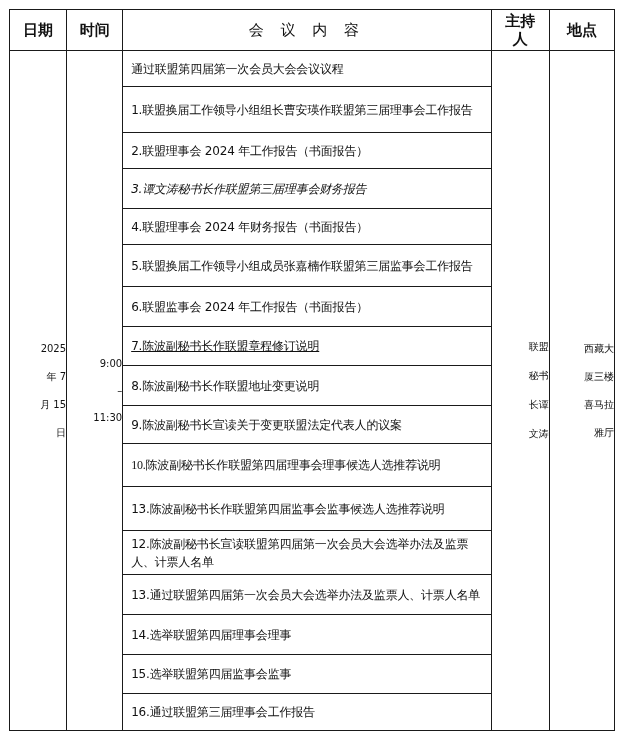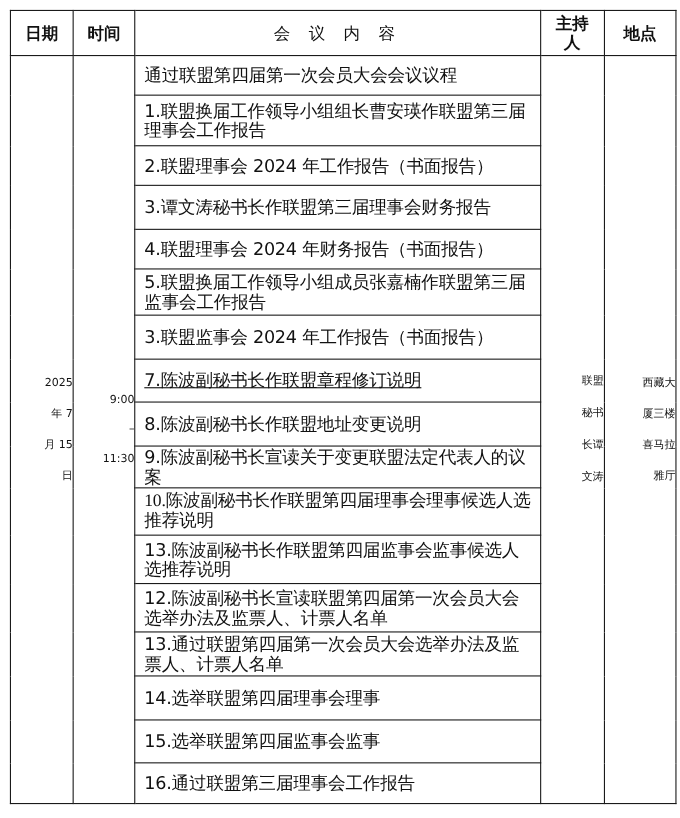--- a/index.html
+++ b/index.html
@@ -39,21 +39,21 @@
       letter-spacing: 6px;
       font-weight: normal;
     }
     .col-date { width: 57px; }
     .col-time { width: 56px; }
     .col-content { width: 368px; }
     .col-host { width: 58px; }
     .col-place { width: 65px; }
 
     td.item {
-      font-size: 16px;
+      font-size: 12px;
       line-height: 18px;
       padding: 0 6px 0 8px;
       text-align: left;
       letter-spacing: -0.2px;
     }
     td.merged {
       text-align: right;
       font-size: 10px;
     }
     .stack span {
@@ -111,31 +111,31 @@
         <span>喜马拉</span>
         <span>雅厅</span>
       </td>
     </tr>
     <tr style="height: 46px;">
         <td class="item">1.联盟换届工作领导小组组长曹安瑛作联盟第三届理事会工作报告</td>
       </tr>
     <tr style="height: 36px;">
         <td class="item">2.联盟理事会 2024 年工作报告（书面报告）</td>
       </tr>
-    <tr style="height: 40px;">
+    <tr style="height: 40px; font-style: italic;">
         <td class="item">3.谭文涛秘书长作联盟第三届理事会财务报告</td>
       </tr>
     <tr style="height: 36px;">
         <td class="item">4.联盟理事会 2024 年财务报告（书面报告）</td>
       </tr>
     <tr style="height: 42px;">
         <td class="item">5.联盟换届工作领导小组成员张嘉楠作联盟第三届监事会工作报告</td>
       </tr>
     <tr style="height: 40px;">
-        <td class="item">3.联盟监事会 2024 年工作报告（书面报告）</td>
+        <td class="item">6.联盟监事会 2024 年工作报告（书面报告）</td>
       </tr>
     <tr style="height: 39px; text-decoration: underline;">
         <td class="item">7.陈波副秘书长作联盟章程修订说明</td>
       </tr>
     <tr style="height: 40px;">
         <td class="item">8.陈波副秘书长作联盟地址变更说明</td>
       </tr>
     <tr style="height: 38px;">
         <td class="item">9.陈波副秘书长宣读关于变更联盟法定代表人的议案</td>
       </tr>

